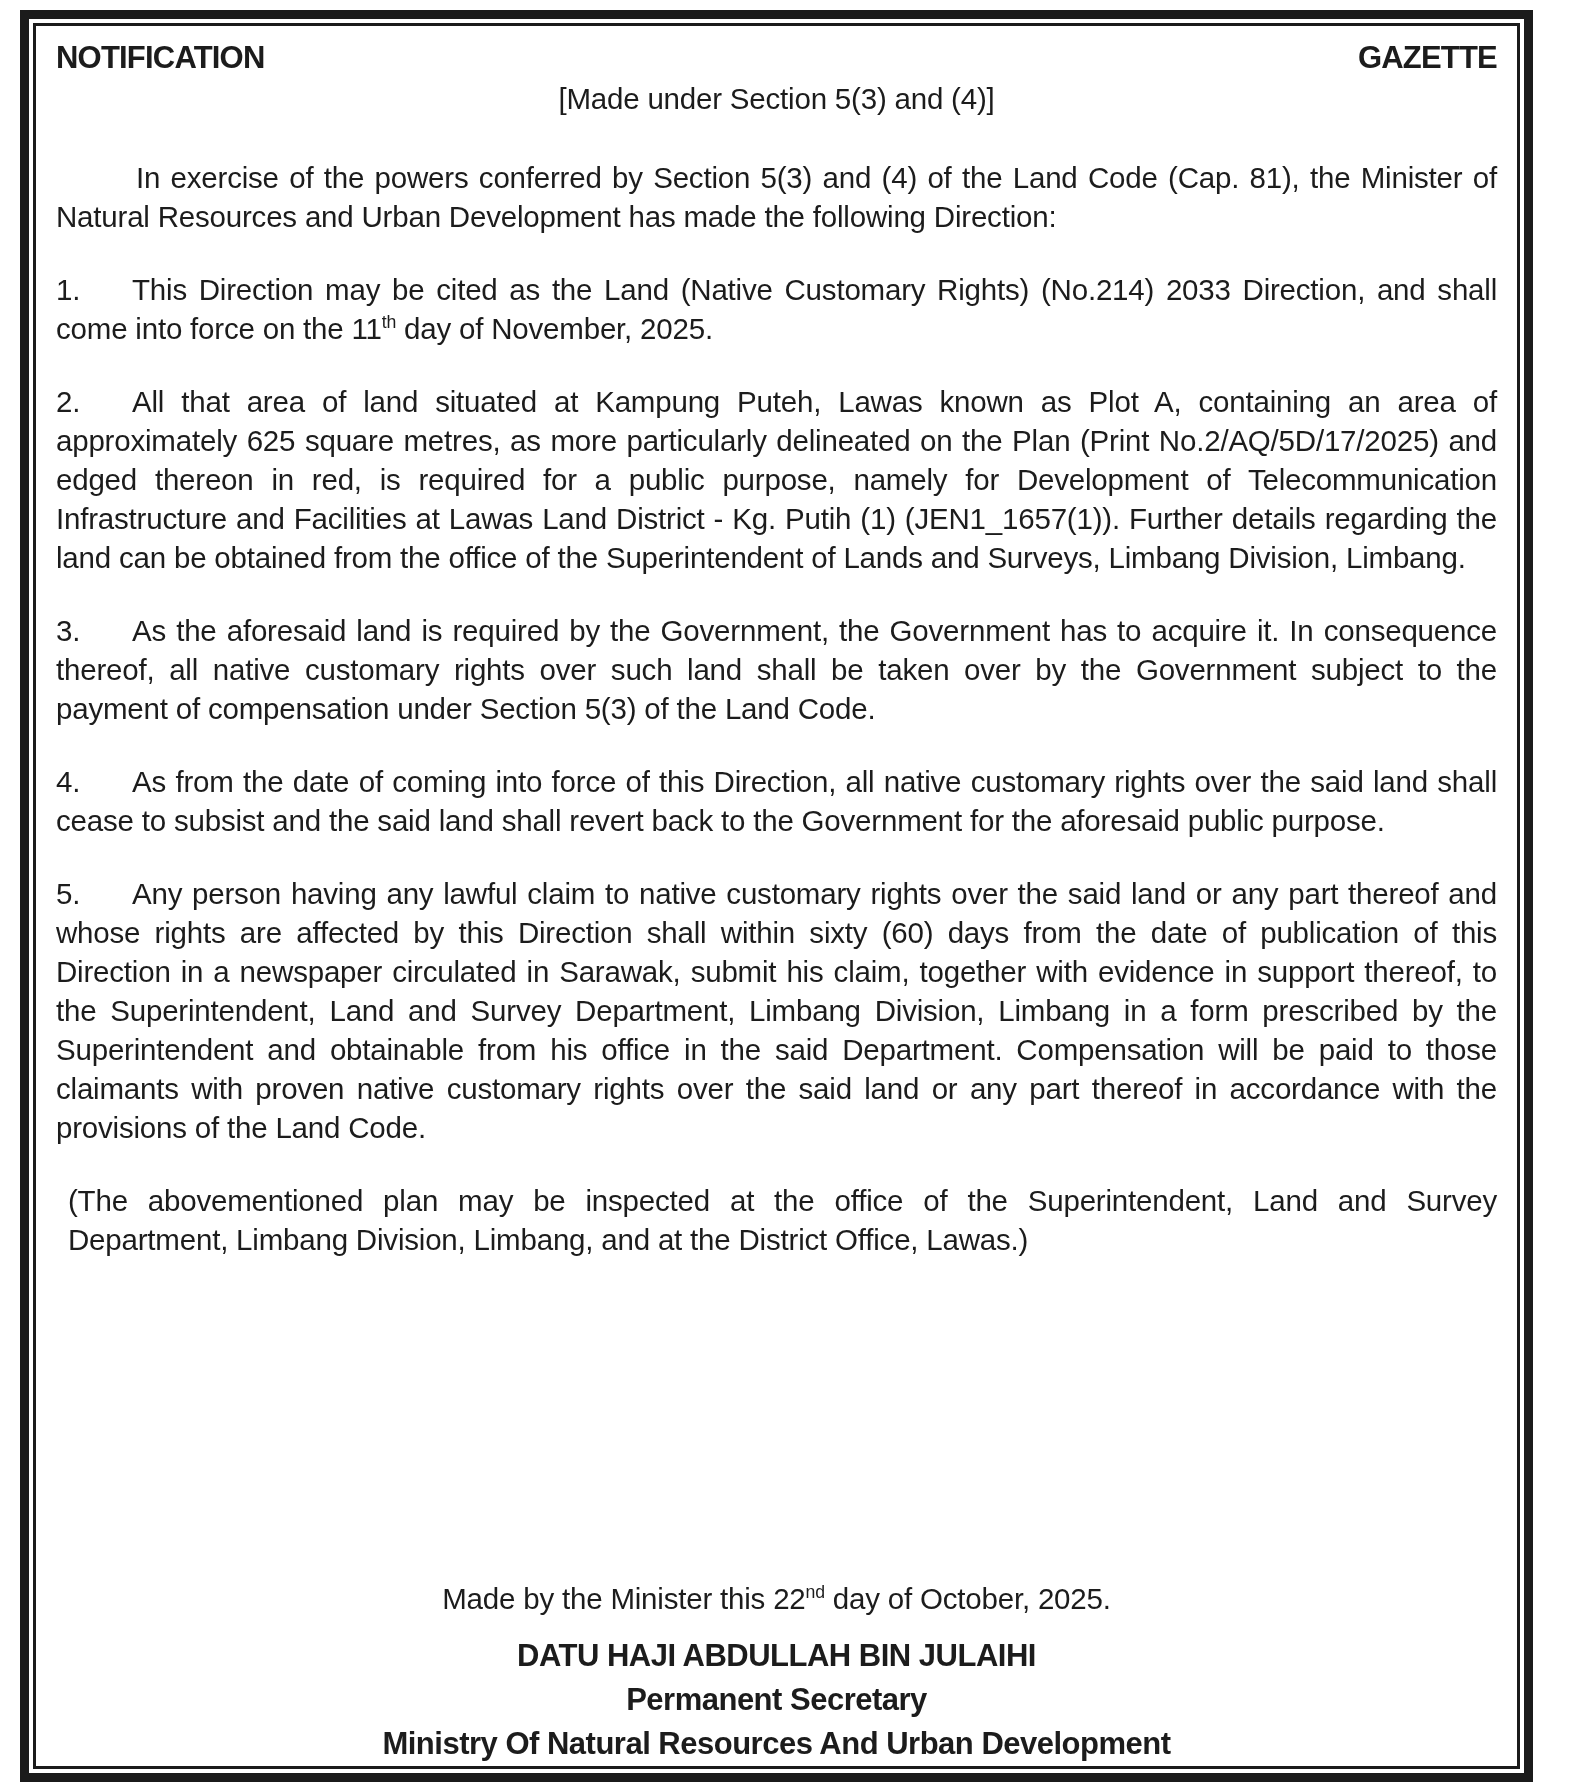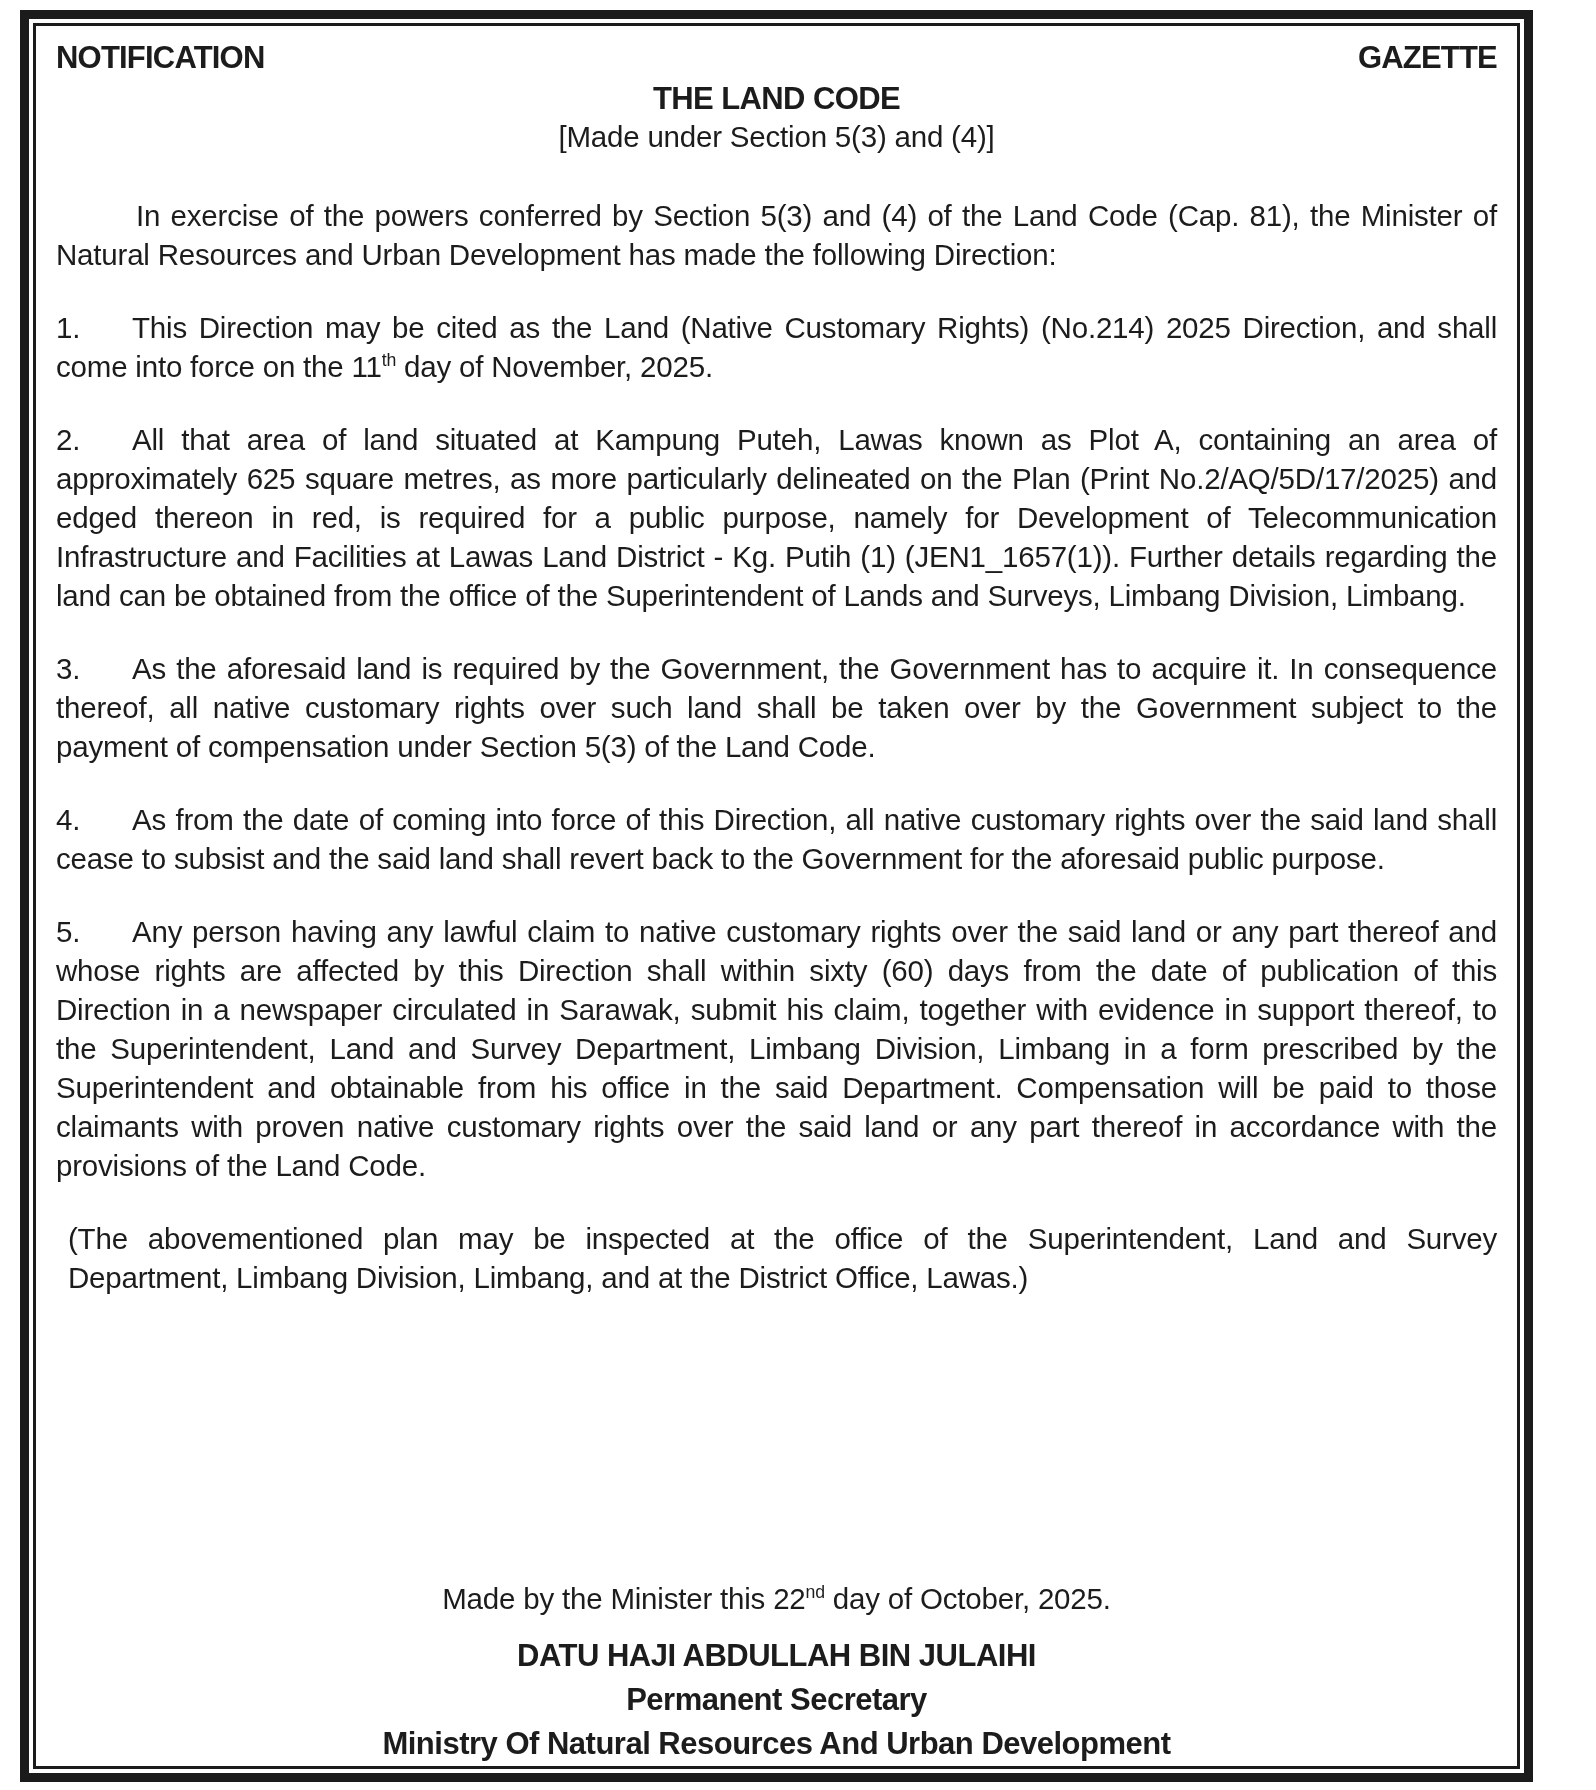--- a/index.html
+++ b/index.html
@@ -117,27 +117,26 @@
 <div class="page">
   <div class="frame">
     <div class="inner">
 
       <header class="masthead">
         <span>NOTIFICATION</span>
         <span>GAZETTE</span>
       </header>
 
       <div class="title-block">
-        <div class="title-line1">THE LAND CODE</div>
         <div class="title-line3">[Made under Section 5(3) and (4)]</div>
       </div>
 
       <p class="bodytext intro">In exercise of the powers conferred by Section 5(3) and (4) of the Land Code (Cap. 81), the Minister of Natural Resources and Urban Development has made the following Direction:</p>
 
-      <p class="bodytext clause"><span class="num">1.</span><span>This Direction may be cited as the Land (Native Customary Rights) (No.214) 2025 Direction, and shall come into force on the 11</span><sup>th</sup><span> day of November, 2025.</span></p>
+      <p class="bodytext clause"><span class="num">1.</span><span>This Direction may be cited as the Land (Native Customary Rights) (No.214) 2033 Direction, and shall come into force on the 11</span><sup>th</sup><span> day of November, 2025.</span></p>
 
       <p class="bodytext clause"><span class="num">2.</span><span>All that area of land situated at Kampung Puteh, Lawas known as Plot A, containing an area of approximately 625 square metres, as more particularly delineated on the Plan (Print No.2/AQ/5D/17/2025) and edged thereon in red, is required for a public purpose, namely for Development of Telecommunication Infrastructure and Facilities at Lawas Land District - Kg. Putih (1) (JEN1_1657(1)). Further details regarding the land can be obtained from the office of the Superintendent of Lands and Surveys, Limbang Division, Limbang.</span></p>
 
       <p class="bodytext clause"><span class="num">3.</span><span>As the aforesaid land is required by the Government, the Government has to acquire it. In consequence thereof, all native customary rights over such land shall be taken over by the Government subject to the payment of compensation under Section 5(3) of the Land Code.</span></p>
 
       <p class="bodytext clause"><span class="num">4.</span><span>As from the date of coming into force of this Direction, all native customary rights over the said land shall cease to subsist and the said land shall revert back to the Government for the aforesaid public purpose.</span></p>
 
       <p class="bodytext clause"><span class="num">5.</span><span>Any person having any lawful claim to native customary rights over the said land or any part thereof and whose rights are affected by this Direction shall within sixty (60) days from the date of publication of this Direction in a newspaper circulated in Sarawak, submit his claim, together with evidence in support thereof, to the Superintendent, Land and Survey Department, Limbang Division, Limbang in a form prescribed by the Superintendent and obtainable from his office in the said Department. Compensation will be paid to those claimants with proven native customary rights over the said land or any part thereof in accordance with the provisions of the Land Code.</span></p>
 
       <p class="bodytext plan-note">(The abovementioned plan may be inspected at the office of the Superintendent, Land and Survey Department, Limbang Division, Limbang, and at the District Office, Lawas.)</p>

